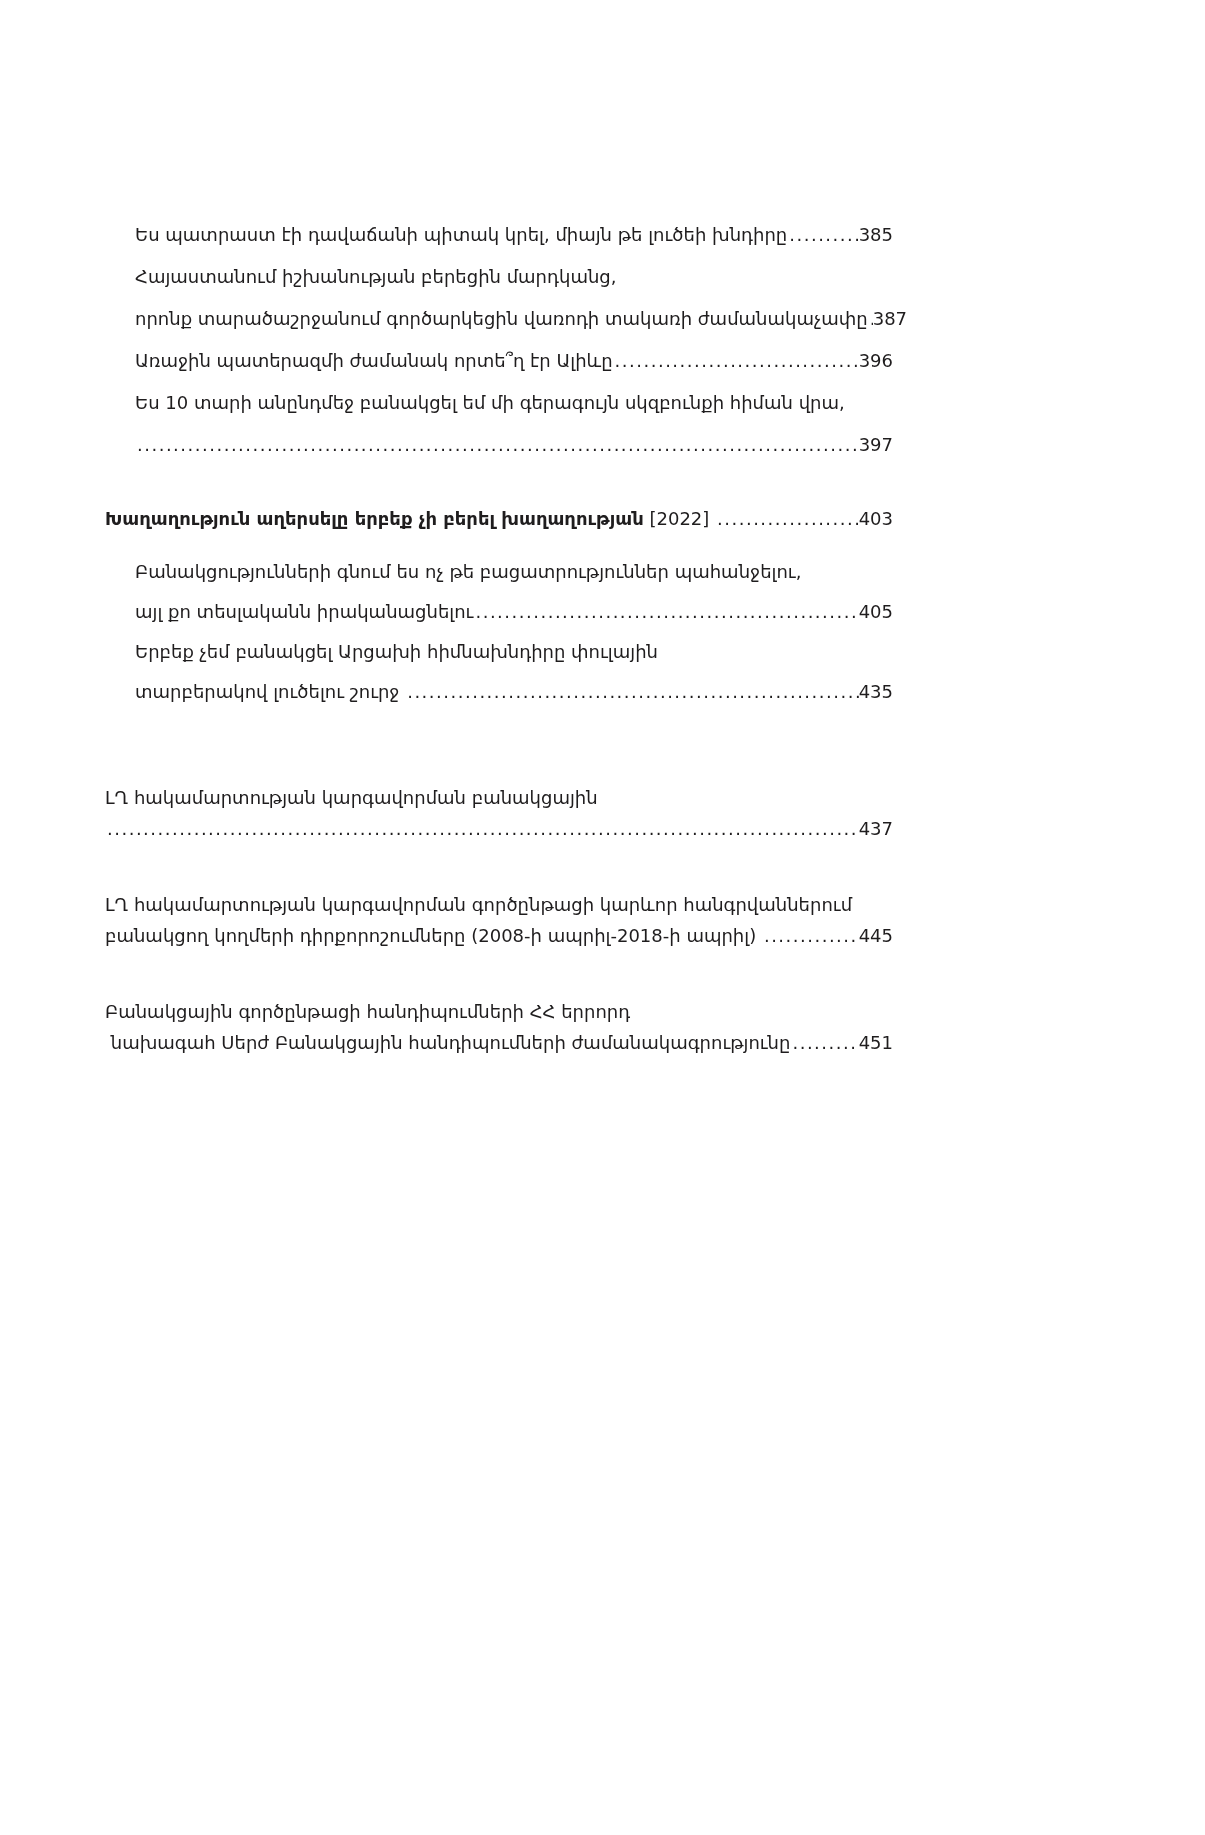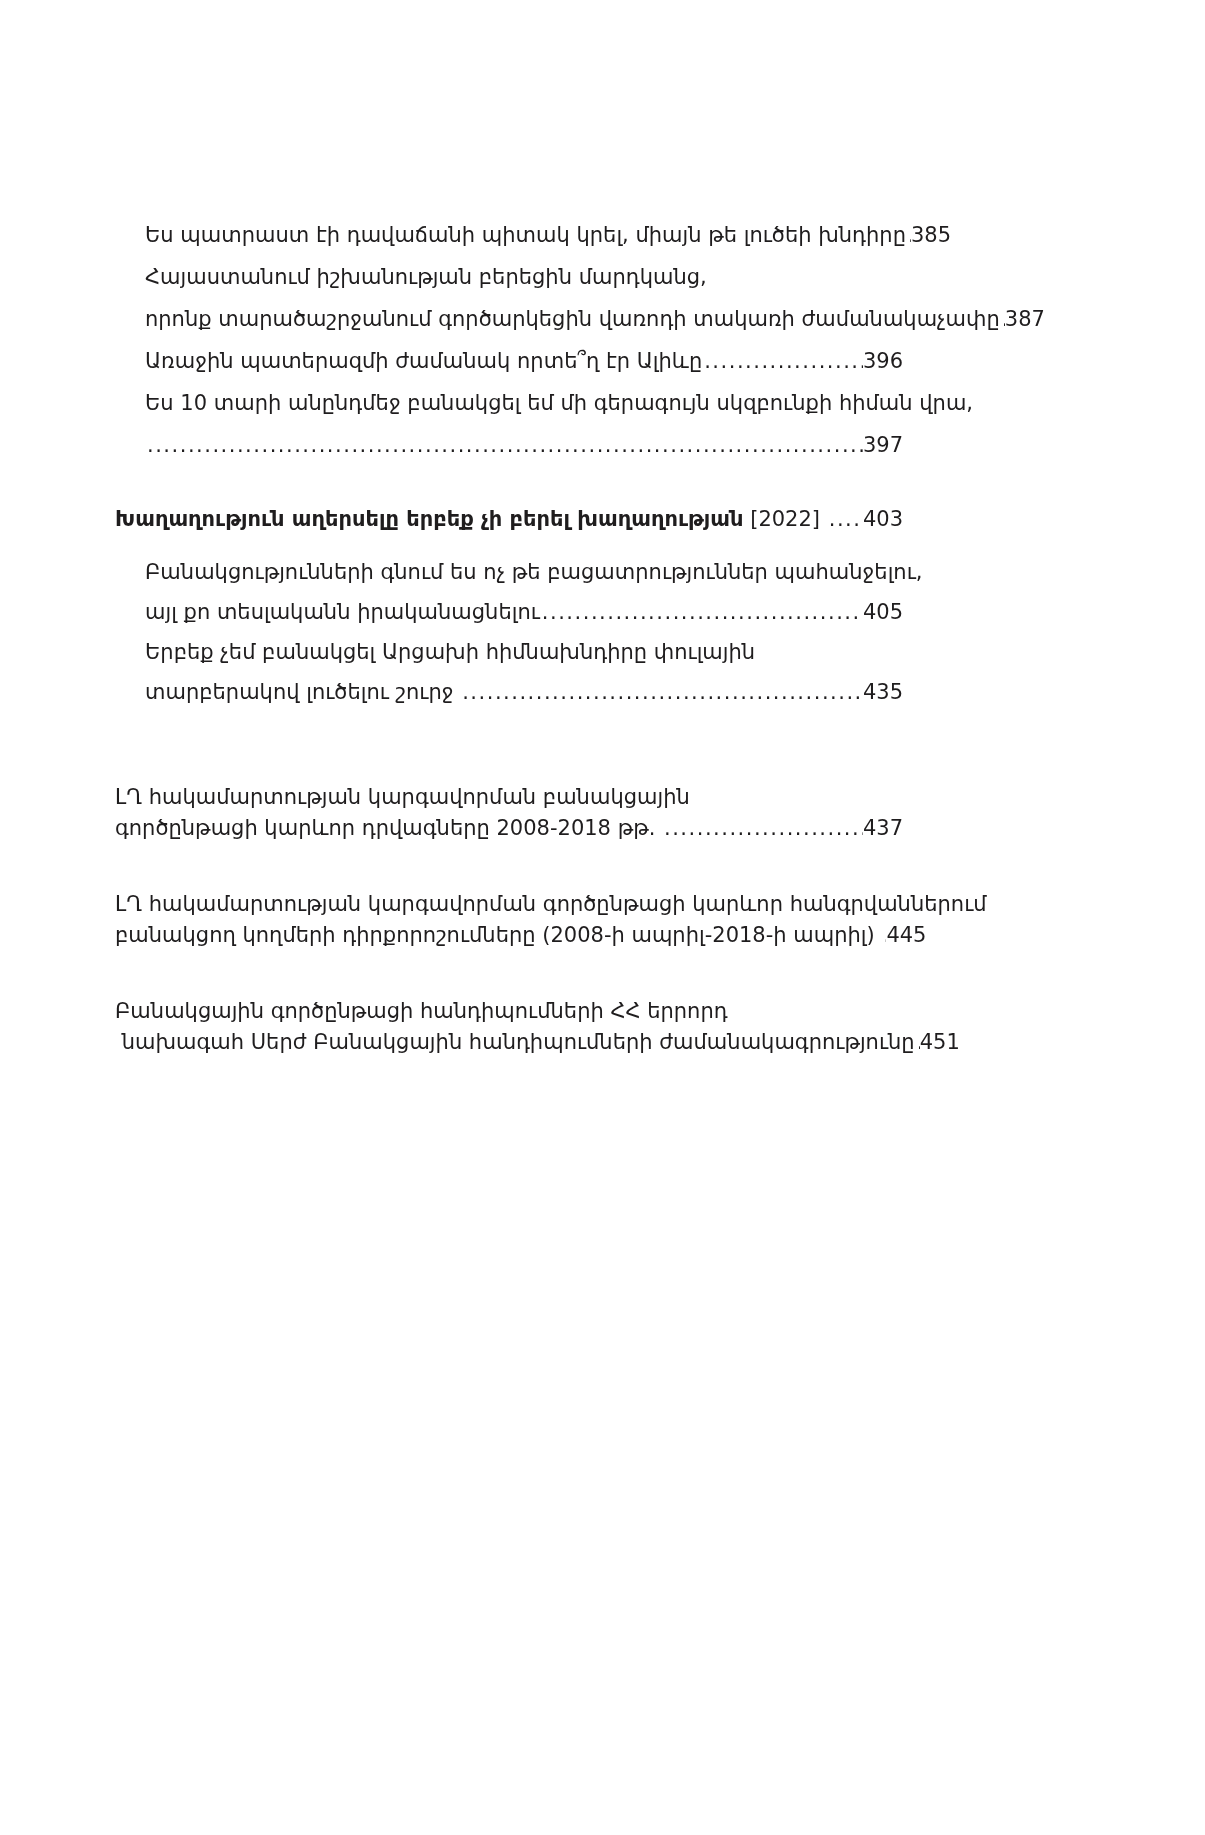--- a/index.html
+++ b/index.html
@@ -12,23 +12,23 @@
     width: 1205px;
     height: 1835px;
     background: #ffffff;
     font-family: "DejaVu Sans", sans-serif;
     color: #1f1d1e;
     overflow: hidden;
   }
   .toc {
     position: absolute;
     top: 214px;
-    left: 115px;
+    left: 105px;
     width: 788px;
-    font-size: 21px;
+    font-size: 18px;
   }
   .sec { margin: 0; }
   .sec-indented { margin-left: 30px; }
   .sec-indented .toc-row { line-height: 42px; }
   .sec-indented2 { margin-left: 30px; }
   .sec-indented2 .toc-row { line-height: 40px; text-align: right; }
   .sec-heading { margin-top: 32px; margin-bottom: 12px; }
   .sec-heading .toc-row { line-height: 42px; align-items: center; }
   .sec-entry { margin-top: 45px; }
   .sec-entry .toc-row { line-height: 31px; align-items: center; }
@@ -105,21 +105,20 @@
           <span class="title">տարբերակով լուծելու շուրջ </span>
           <span class="dots">............................................................................................................................................................................................................................</span>
           <span class="pagenum">435</span>
         </div>
       </section>
       <section class="sec sec-entry sec-entry-first">
         <div class="toc-row">
           <span class="title">ԼՂ հակամարտության կարգավորման բանակցային</span>
         </div>
         <div class="toc-row">
-          <span class="title">գործընթացի կարևոր դրվագները 2008-2018 թթ. </span>
           <span class="dots">............................................................................................................................................................................................................................</span>
           <span class="pagenum">437</span>
         </div>
       </section>
       <section class="sec sec-entry">
         <div class="toc-row">
           <span class="title">ԼՂ հակամարտության կարգավորման գործընթացի կարևոր հանգրվաններում</span>
         </div>
         <div class="toc-row">
           <span class="title">բանակցող կողմերի դիրքորոշումները (2008-ի ապրիլ-2018-ի ապրիլ) </span>

